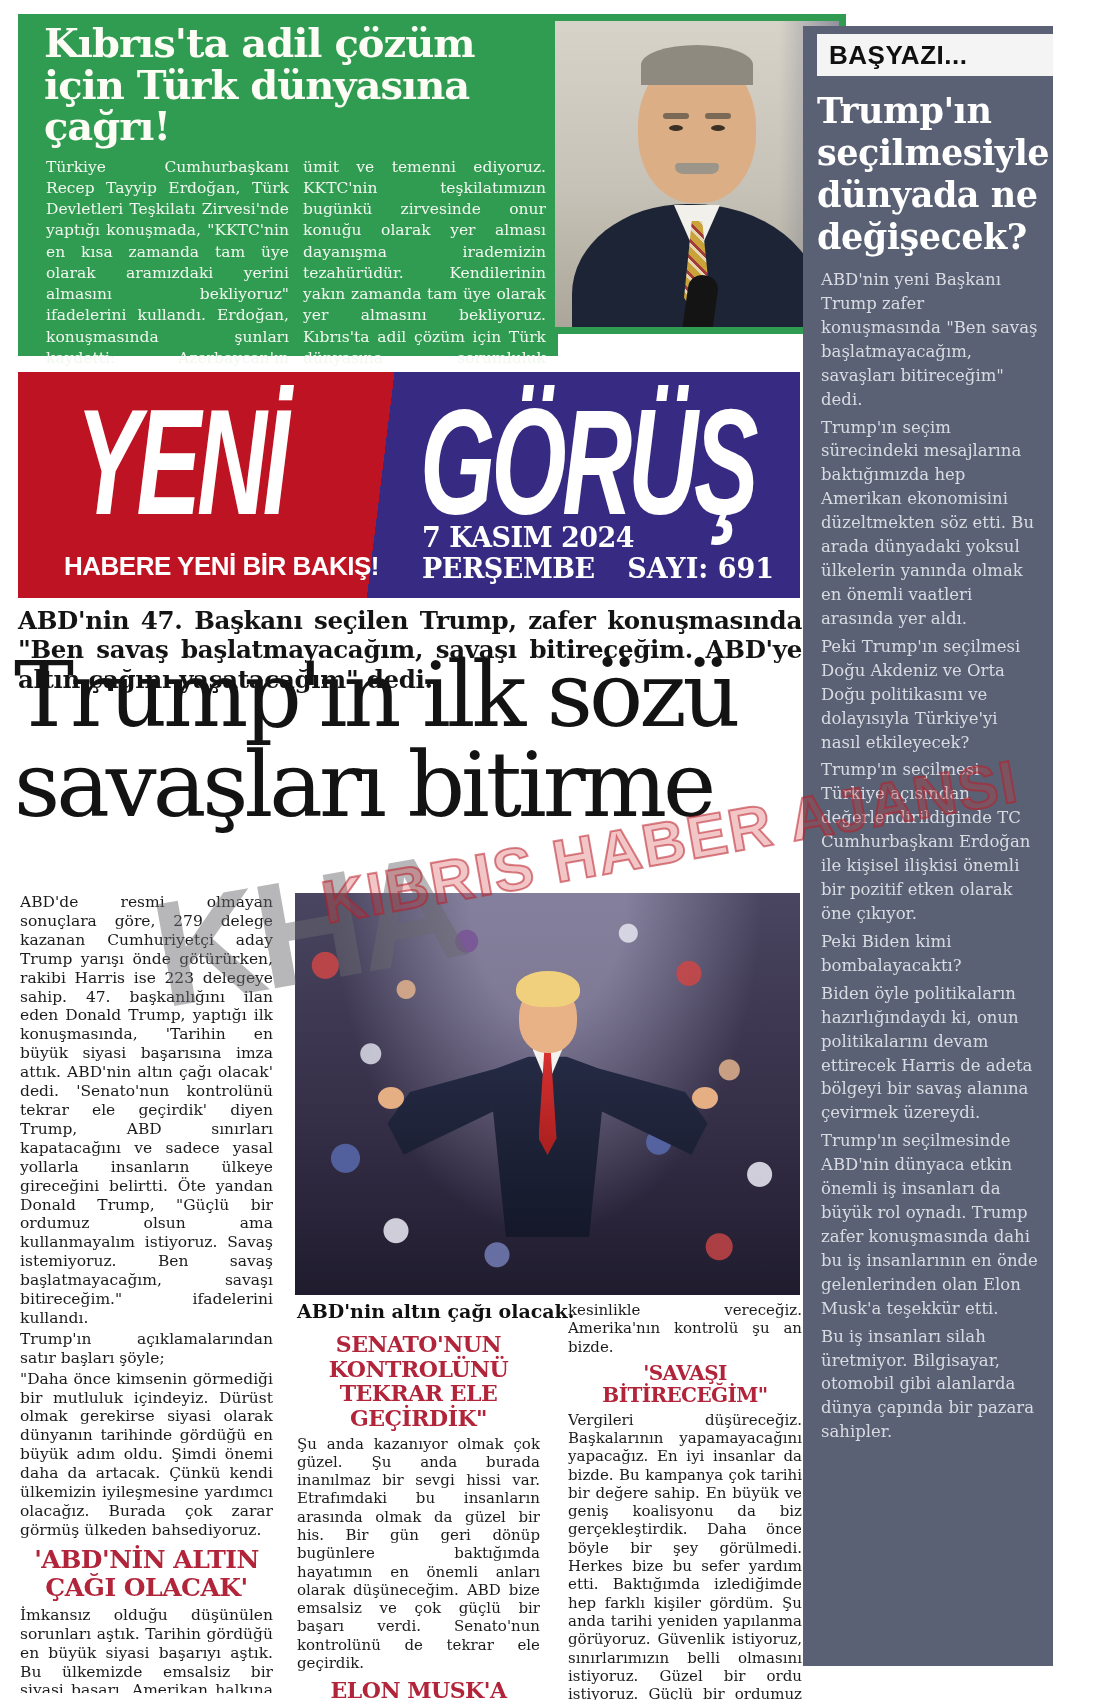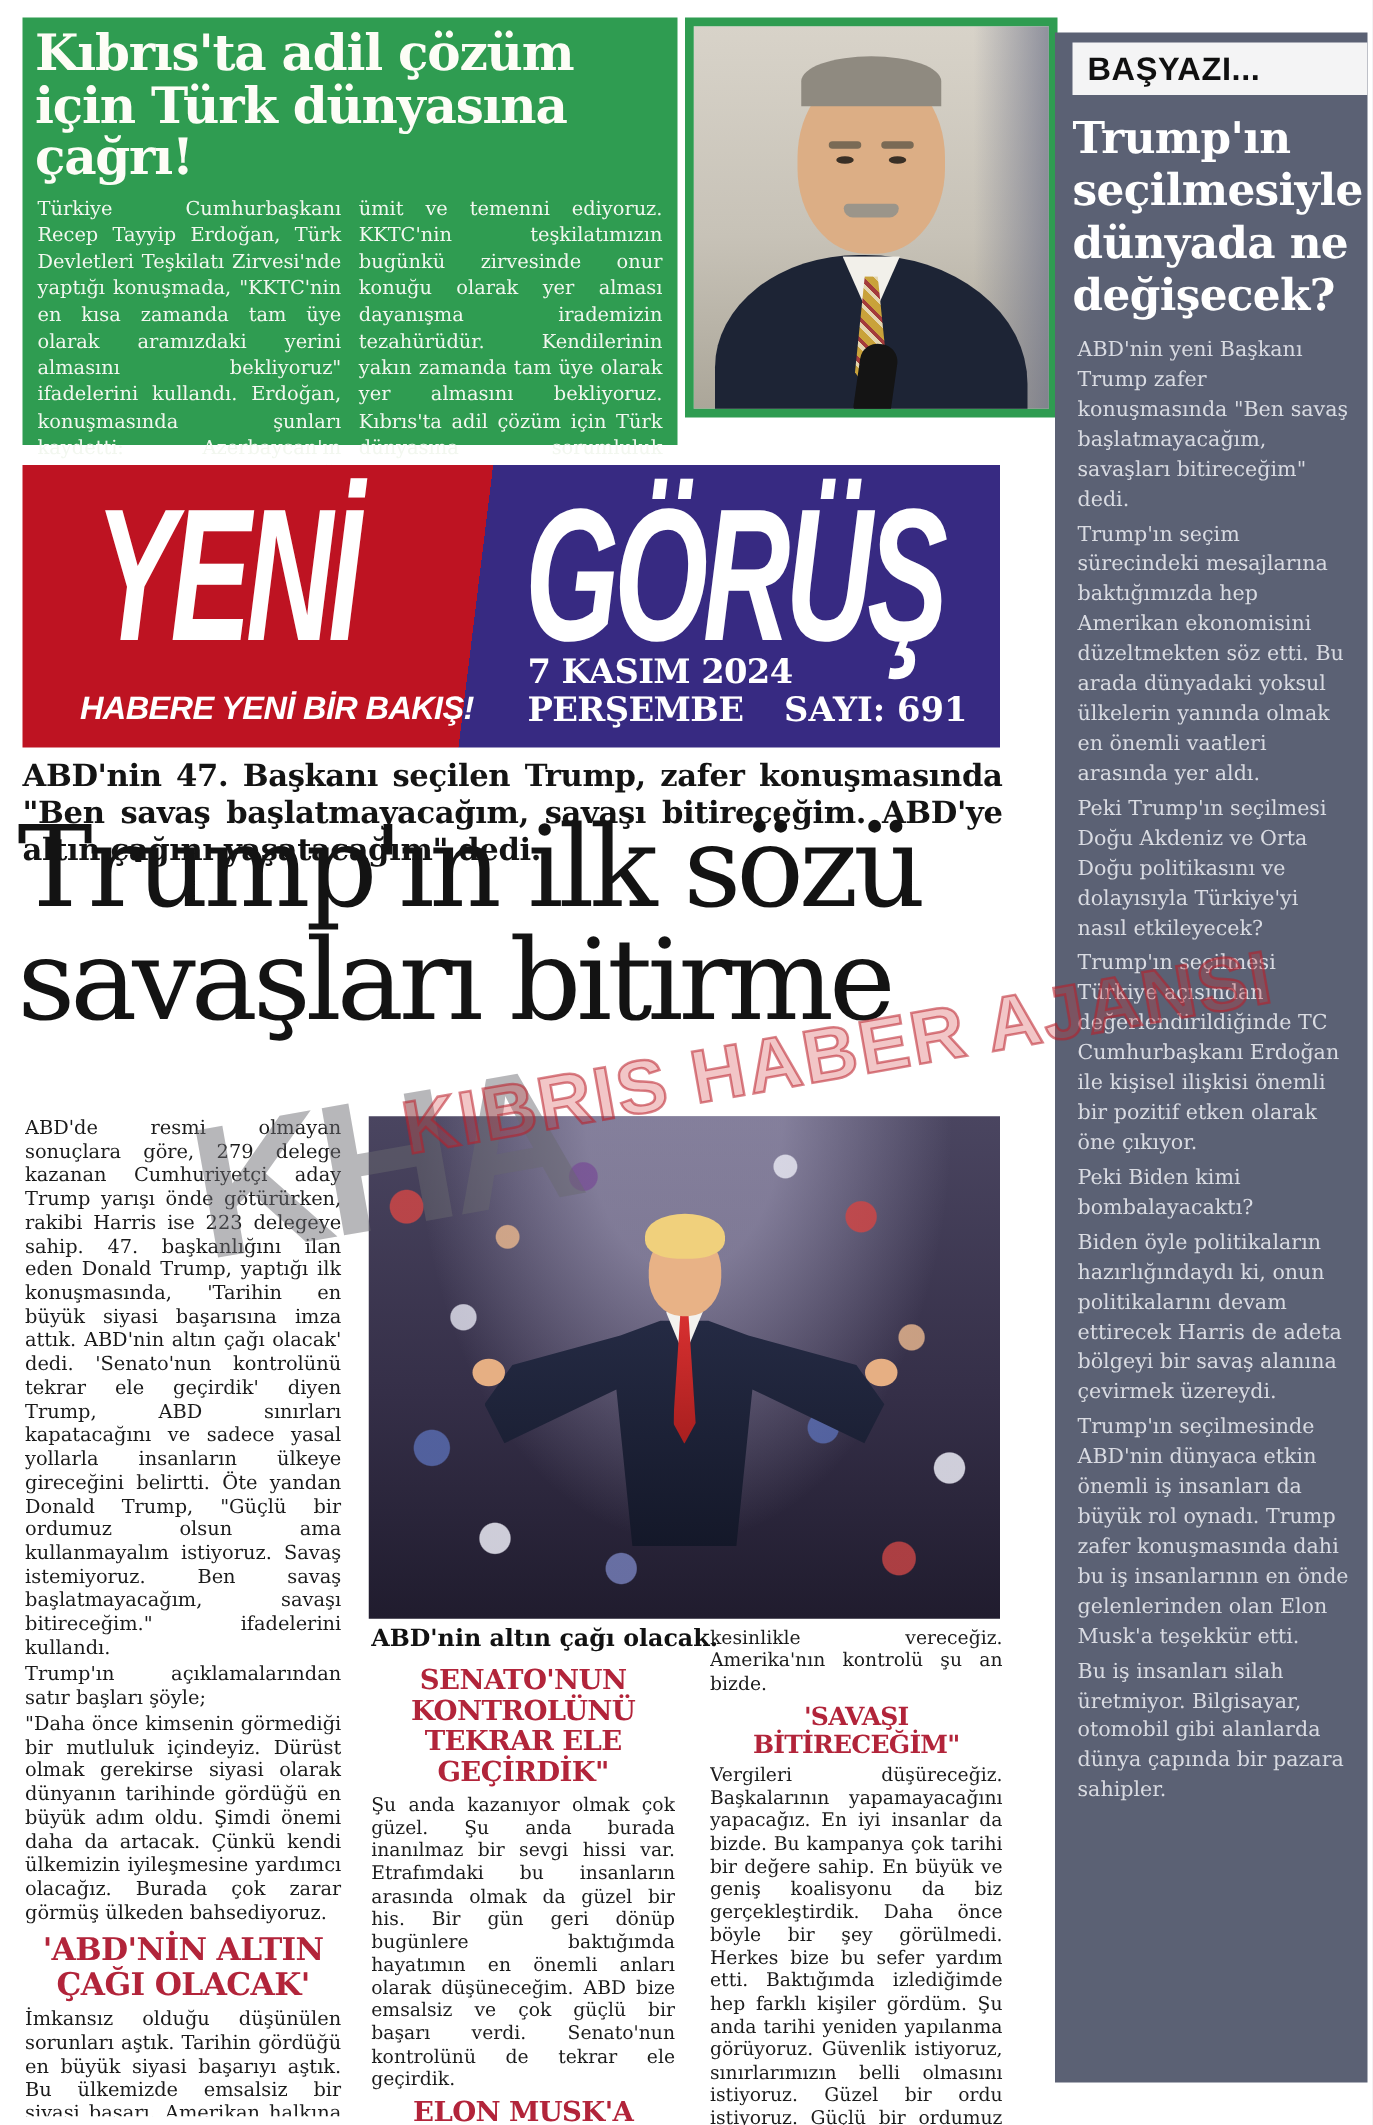--- a/index.html
+++ b/index.html
@@ -1,19 +1,19 @@
 <!DOCTYPE html>
 <html><head>
 <meta charset="utf-8">
 <style>
   html,body{margin:0;padding:0;background:#e9e9e9;}
   .page{position:relative;width:1098px;height:1700px;background:#ffffff;overflow:hidden;
         font-family:"DejaVu Serif","Liberation Serif",serif;color:#1c1c1c;}
   
-  .green-box{position:absolute;left:18px;top:14px;width:524px;height:342px;background:#2F9C51;}
+  .green-box{position:absolute;left:18px;top:14px;width:524px;height:342px;background:#2F9C51;padding-left:16px;}
   .green-box h1{margin:0;padding:8px 10px 4px 10px;font-size:40px;line-height:1.04;font-weight:bold;
         color:#fdfdf6;letter-spacing:-1px;}
   .green-cols{display:flex;gap:14px;padding:6px 12px 0 12px;}
   .green-cols p{margin:0;width:50%;font-size:15.5px;line-height:1.37;color:#f2f7ef;text-align:justify;}
   
   .photo-erdogan{position:absolute;left:548px;top:14px;width:284px;height:306px;border:7px solid #2F9C51;
         background:linear-gradient(180deg,#d8d3c9 0%,#c7c2b7 55%,#aba699 100%);overflow:hidden;}
   .e-panel{position:absolute;right:-30px;top:0;width:90px;height:100%;background:linear-gradient(90deg,rgba(90,95,120,0),#6b7087);}
   .e-suit{position:absolute;left:6%;bottom:-6px;width:88%;height:42%;background:#1d2435;border-radius:46% 52% 0 0/70% 80% 0 0;}
   .e-shirt{position:absolute;left:50%;bottom:70px;width:46px;height:52px;transform:translateX(-50%);
@@ -26,36 +26,36 @@
   .e-hair{position:absolute;left:50%;top:24px;width:112px;height:40px;transform:translateX(-50%);
         background:#8f8a80;border-radius:50% 50% 0 0;}
   .e-brow1,.e-brow2{position:absolute;top:92px;width:26px;height:6px;background:#7a6a55;border-radius:3px;}
   .e-brow1{left:calc(50% - 34px);} .e-brow2{left:calc(50% + 8px);}
   .e-eye1,.e-eye2{position:absolute;top:104px;width:14px;height:6px;background:#3a3026;border-radius:50%;}
   .e-eye1{left:calc(50% - 28px);} .e-eye2{left:calc(50% + 14px);}
   .e-mus{position:absolute;top:142px;left:50%;width:44px;height:11px;transform:translateX(-50%);
         background:#9b958a;border-radius:4px 4px 8px 8px;}
   .e-mic{position:absolute;left:46%;bottom:-4px;width:30px;height:56px;background:#141414;border-radius:14px 14px 4px 4px;transform:rotate(8deg);}
   
-  .sidebar{position:absolute;left:844px;top:26px;width:250px;height:1640px;background:#5B6174;overflow:hidden;}
+  .sidebar{position:absolute;left:803px;top:26px;width:250px;height:1640px;background:#5B6174;overflow:hidden;}
   .sidebar-label{position:absolute;top:8px;left:14px;right:0;height:42px;background:#f4f4f5;
         font-family:"Liberation Sans","DejaVu Sans",sans-serif;font-weight:bold;font-size:26px;
         color:#101010;line-height:42px;padding-left:12px;letter-spacing:0.5px;}
   .sidebar-title{margin:64px 10px 10px 14px;font-size:35px;line-height:1.2;font-weight:bold;color:#ffffff;letter-spacing:-0.5px;}
   .sidebar-body{margin:0 8px 0 14px;font-size:16.5px;line-height:1.45;color:#D9DBE2;}
   .sidebar-body p{margin:4px;}
   
   .masthead{position:absolute;left:18px;top:372px;width:782px;height:226px;
         background:linear-gradient(97deg,#BE1322 0 46.5%,#372A82 46.5% 100%);}
   .mast-name{position:absolute;top:2px;font-family:"Liberation Sans","DejaVu Sans",sans-serif;
         font-style:italic;font-weight:bold;font-size:118px;color:#ffffff;letter-spacing:-5px;
         transform:scale(0.82,1.28);transform-origin:left top;white-space:nowrap;}
   .mast-left{left:58px;} .mast-right{left:402px;}
   .mast-tagline{position:absolute;left:46px;bottom:16px;font-family:"Liberation Sans","DejaVu Sans",sans-serif;
-        font-style:italic;font-weight:bold;font-size:26px;color:#ffffff;letter-spacing:-0.5px;}
+        font-weight:bold;font-size:26px;color:#ffffff;letter-spacing:-0.5px;}
   .mast-date{position:absolute;left:404px;bottom:14px;font-weight:bold;font-size:27px;color:#ffffff;letter-spacing:-0.5px;}
   .mast-issue{position:absolute;right:26px;bottom:14px;font-weight:bold;font-size:27px;color:#ffffff;margin-top:18px;}
   
   .kicker{position:absolute;left:18px;top:606px;width:784px;font-size:24.5px;line-height:1.2;
         font-weight:bold;color:#141414;text-align:justify;letter-spacing:-0.3px;}
   .headline{position:absolute;left:14px;top:650px;width:792px;font-weight:normal;color:#131313;
         font-size:90px;line-height:1.0;letter-spacing:-4px;}
   .headline div{white-space:nowrap;}
   
   .watermark{position:absolute;left:140px;top:760px;width:760px;height:220px;transform:rotate(-10deg);

